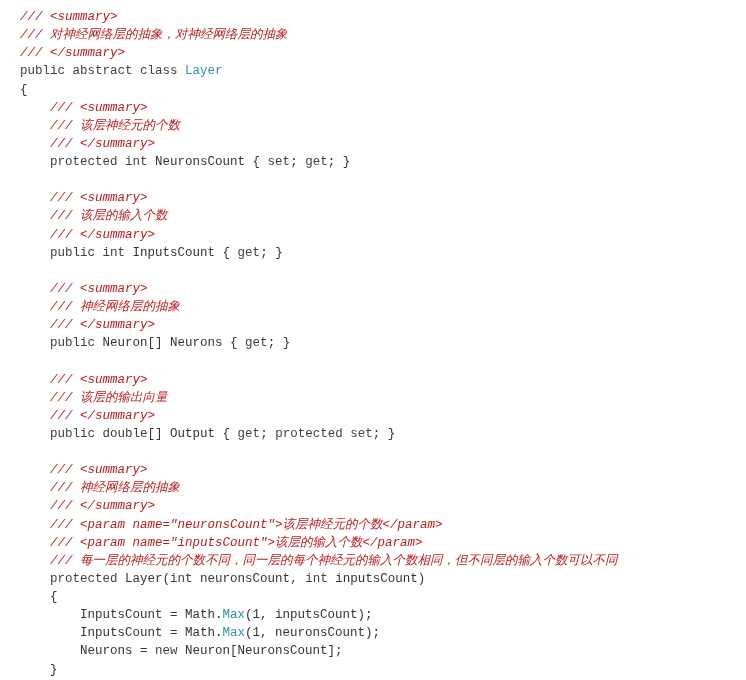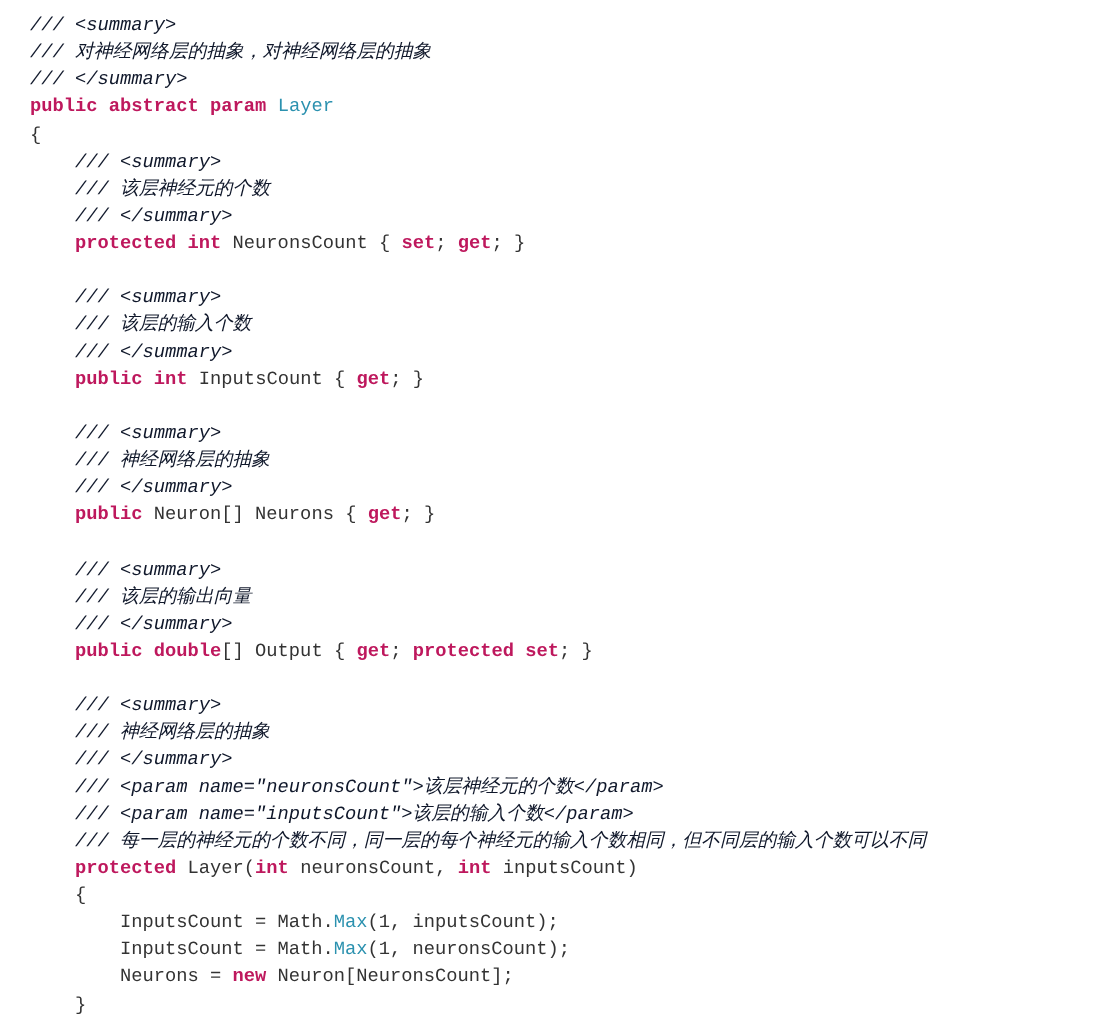--- a/index.html
+++ b/index.html
@@ -9,34 +9,34 @@
     font-family: Consolas, "Courier New", monospace;
     font-size: 12.5px;
     line-height: 1.45;
     color: #333333;
   }
   pre {
     margin: 0;
     white-space: pre;
     font-family: inherit;
   }
-  .comment { color: #0f172a; font-style: italic; }
-  .keyword { color: #be185d; font-weight: bold; }
+  .comment { color: #b91c1c; font-style: italic; }
+  .keyword { color: #404040; }
   .type { color: #2b91af; }
   .method { color: #2b91af; text-align: right; }
   .punct { color: #333333; }
   .ident { color: #333333; margin-top: 44px; }
 </style>
 </head>
 <body>
 
 <pre><span class="comment"><span>///</span><span> &lt;summary&gt;</span></span>
 <span class="comment"><span>///</span><span> 对神经网络层的抽象，对神经网络层的抽象</span></span>
 <span class="comment"><span>///</span><span> &lt;/summary&gt;</span></span>
-<span class="keyword">public</span> <span class="keyword">abstract</span> <span class="keyword">param</span> <span class="type">Layer</span>
+<span class="keyword">public</span> <span class="keyword">abstract</span> <span class="keyword">class</span> <span class="type">Layer</span>
 <span class="punct">{</span>
     <span class="comment"><span>///</span><span> &lt;summary&gt;</span></span>
     <span class="comment"><span>///</span><span> 该层神经元的个数</span></span>
     <span class="comment"><span>///</span><span> &lt;/summary&gt;</span></span>
     <span class="keyword">protected</span> <span class="keyword">int</span> <span class="ident">NeuronsCount</span> { <span class="keyword">set</span>; <span class="keyword">get</span>; }
 
     <span class="comment"><span>///</span><span> &lt;summary&gt;</span></span>
     <span class="comment"><span>///</span><span> 该层的输入个数</span></span>
     <span class="comment"><span>///</span><span> &lt;/summary&gt;</span></span>
     <span class="keyword">public</span> <span class="keyword">int</span> <span class="ident">InputsCount</span> { <span class="keyword">get</span>; }

